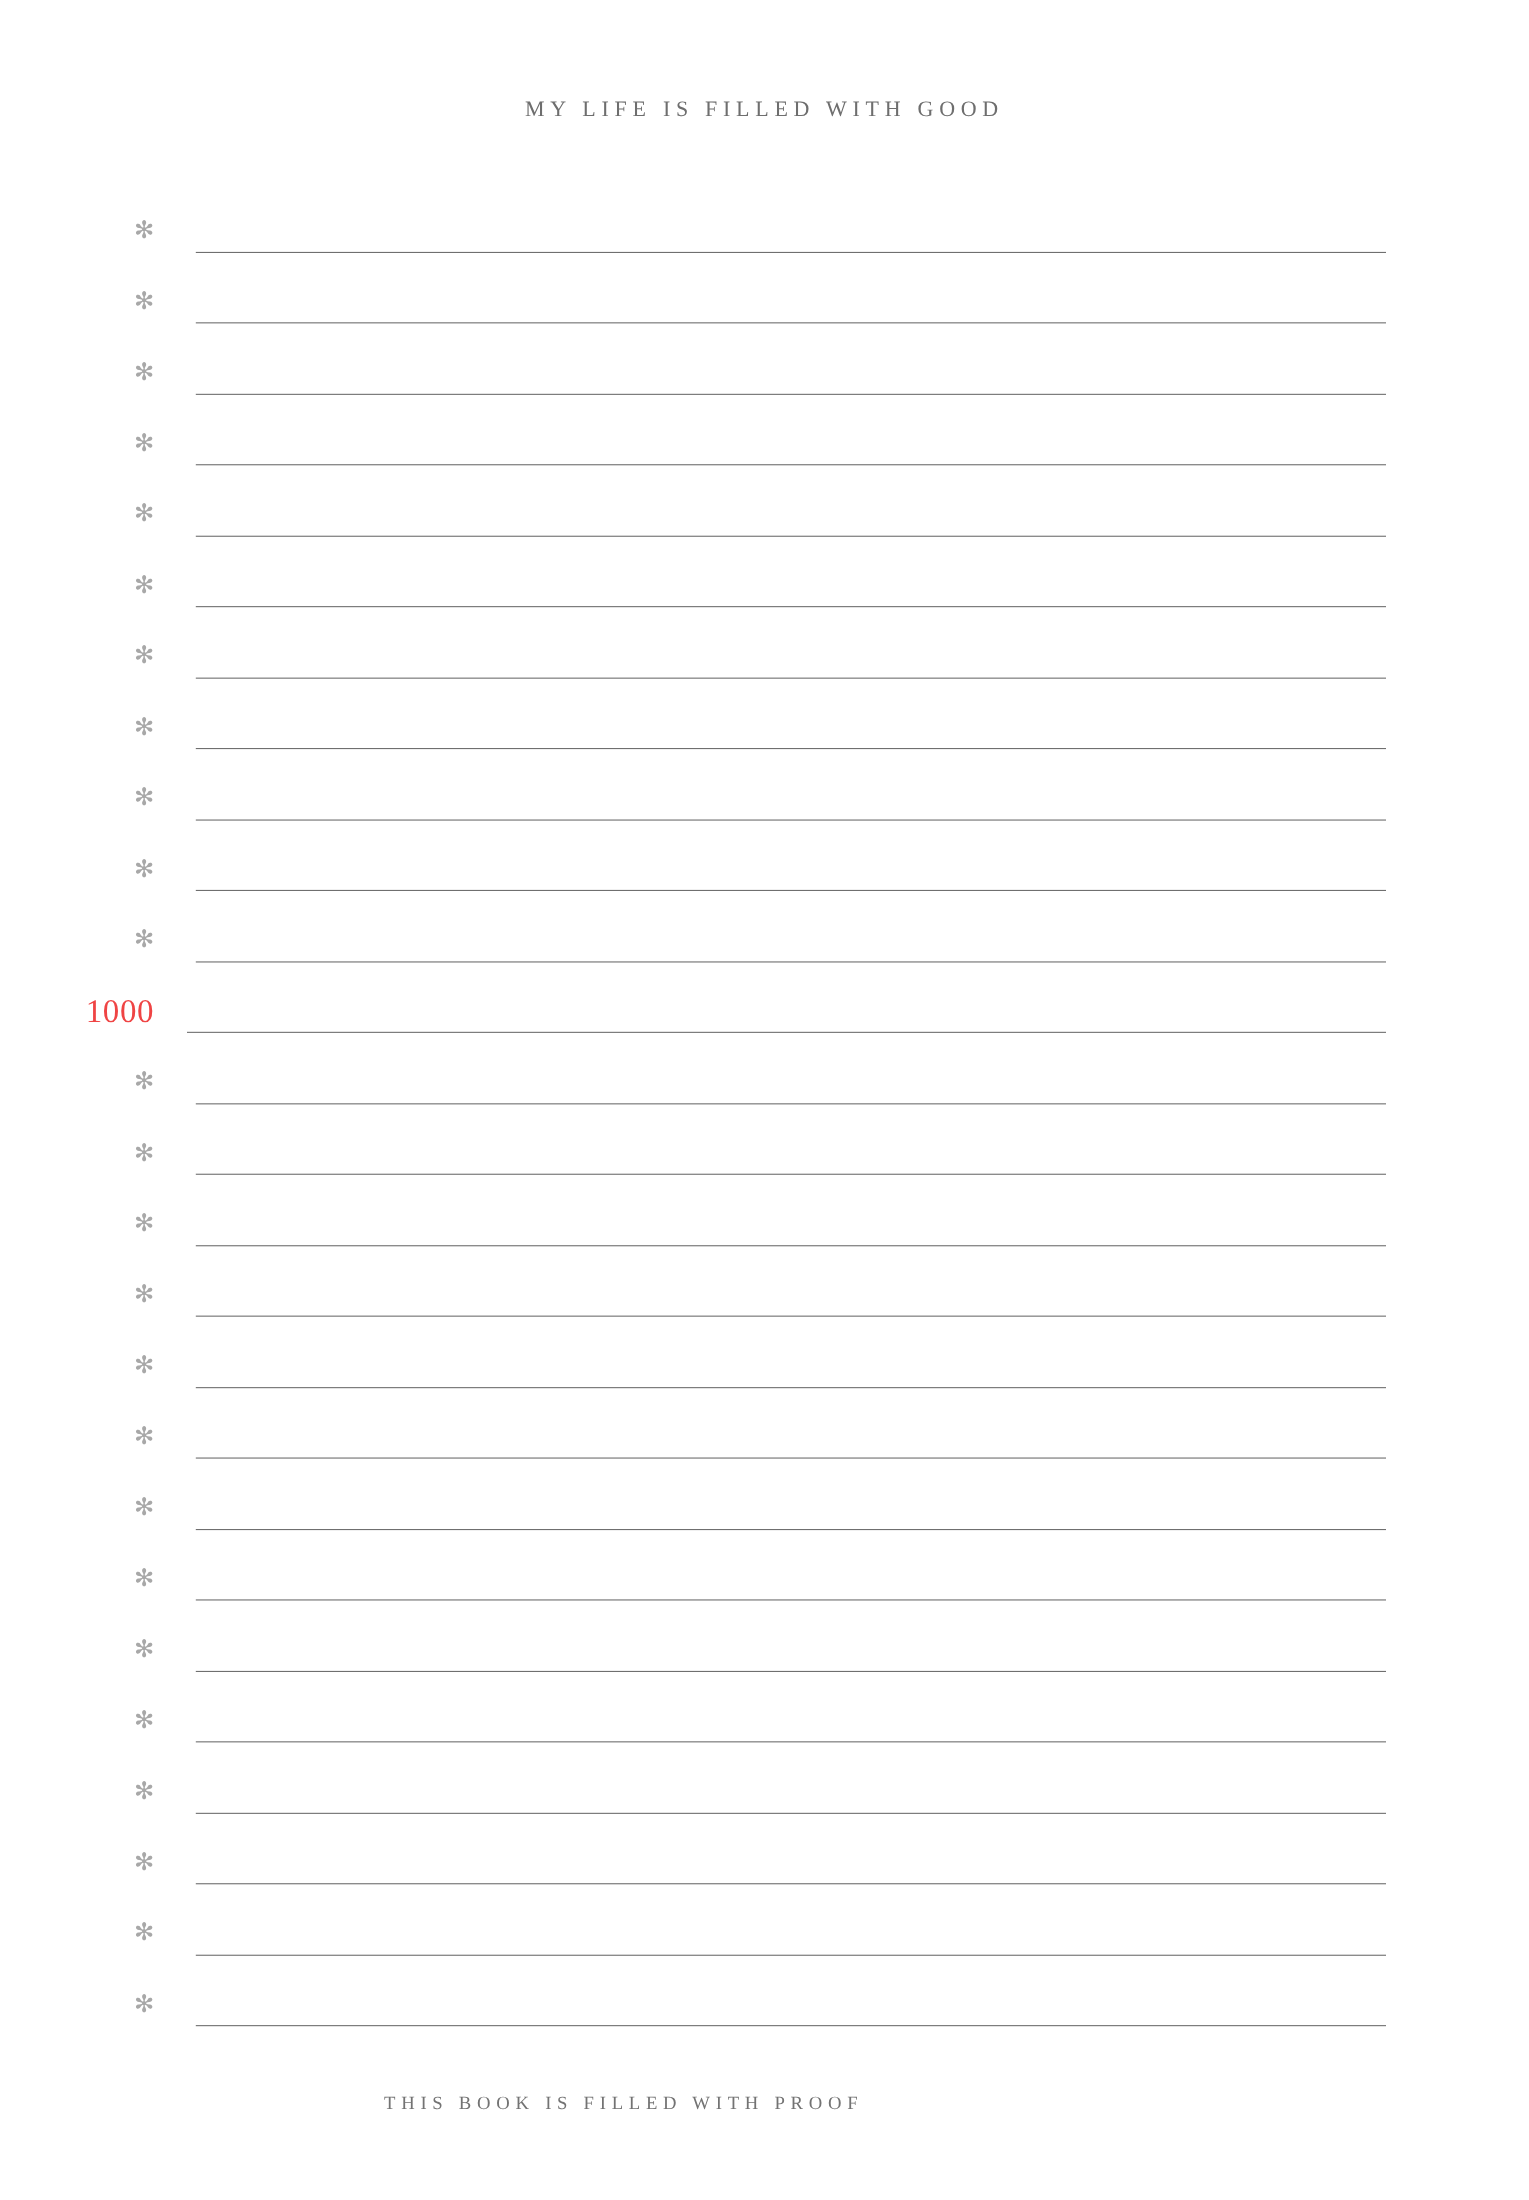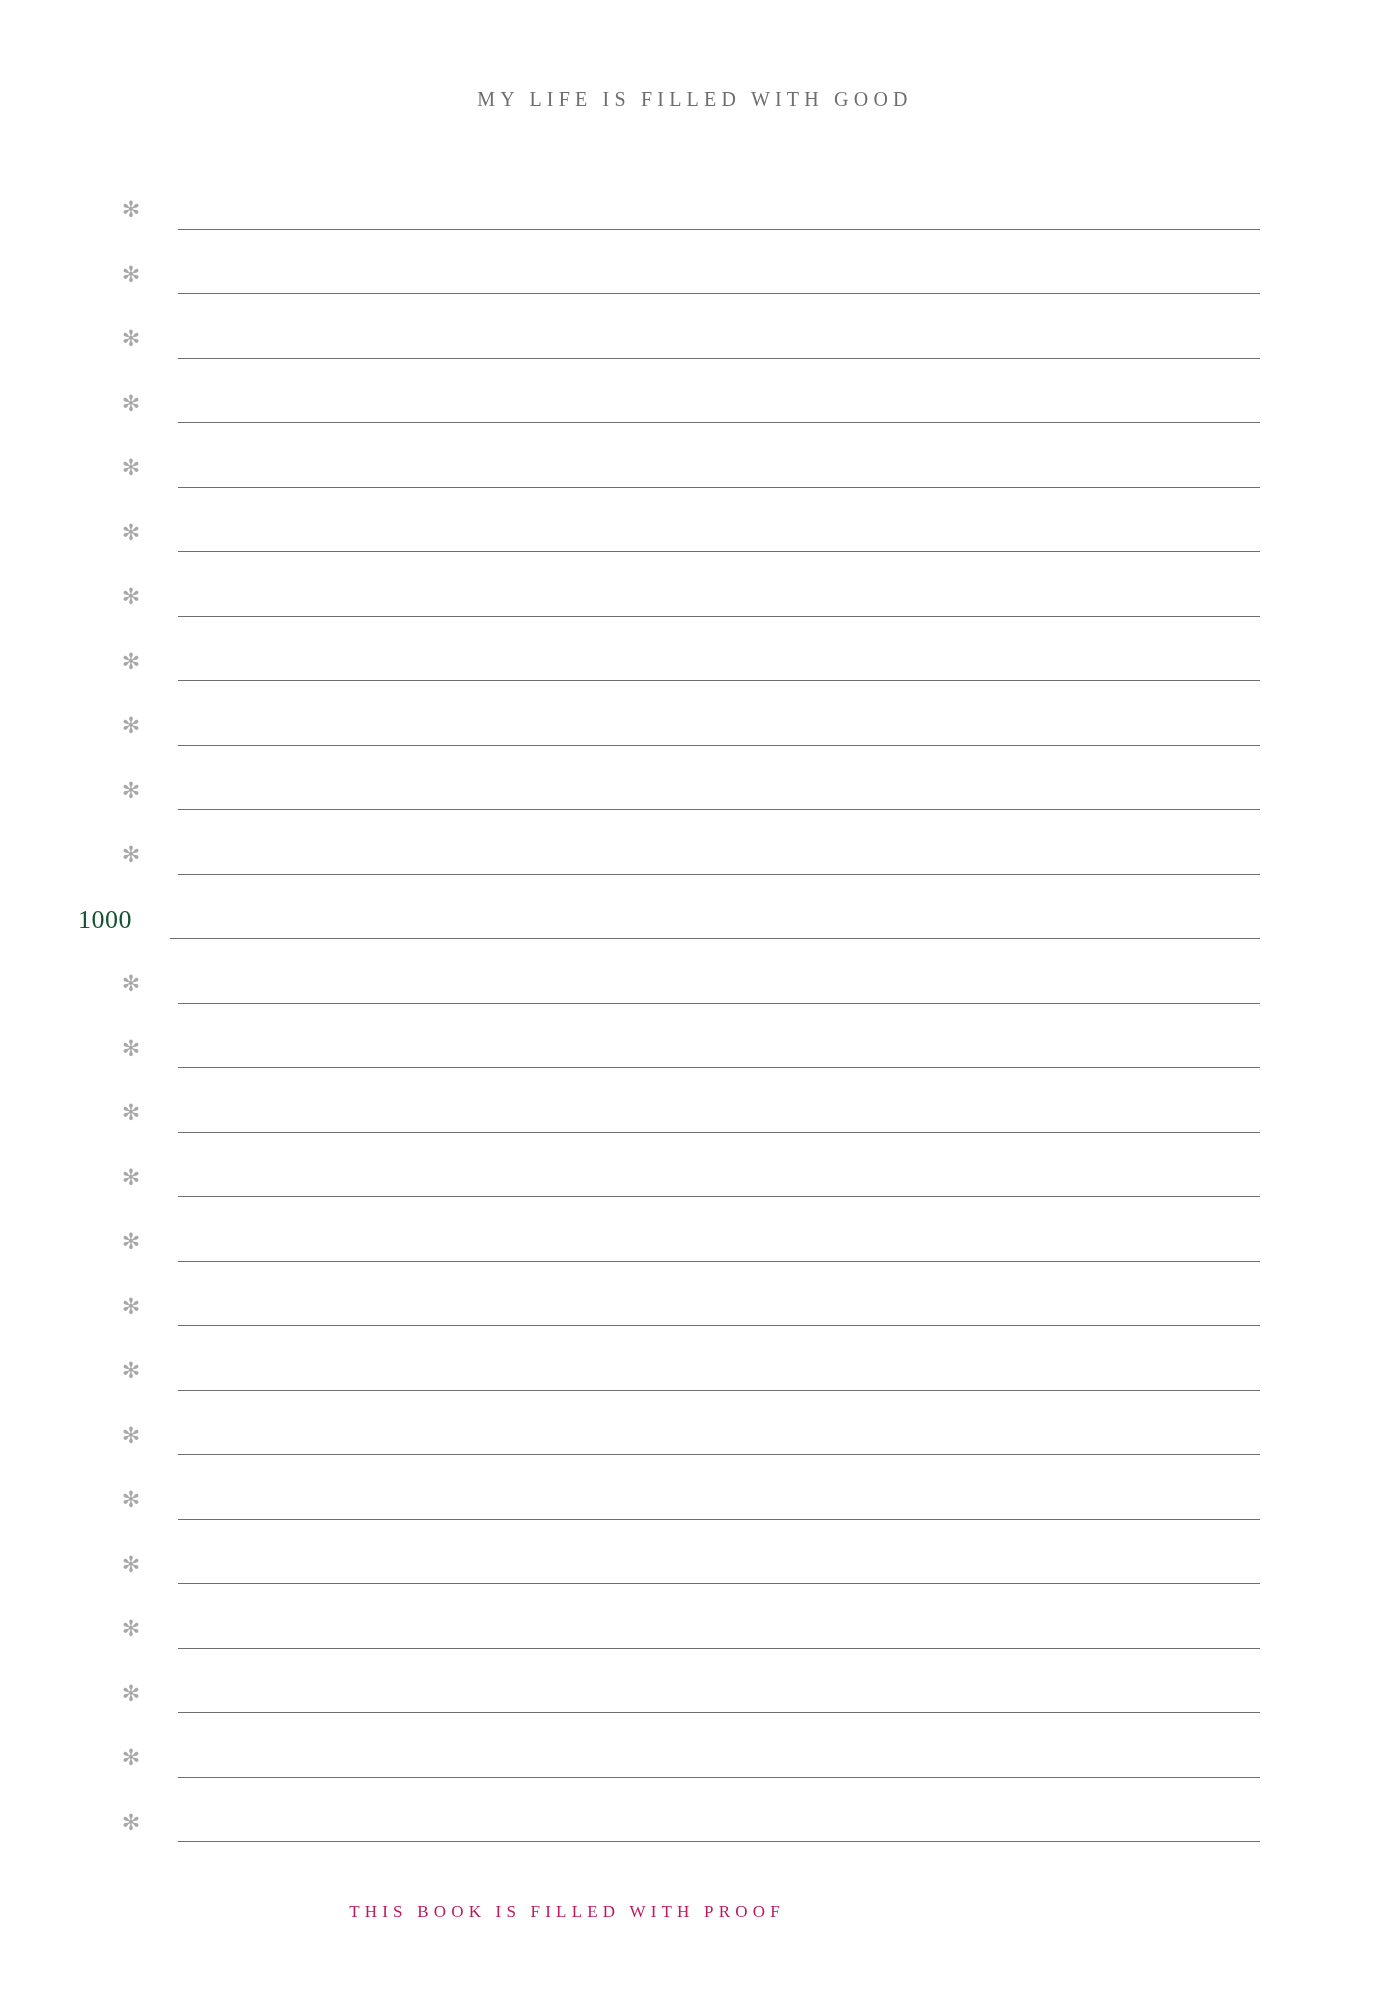--- a/index.html
+++ b/index.html
@@ -40,21 +40,21 @@
 
   .footer-title {
     position: absolute;
     bottom: 78px;
     left: 0;
     width: 1134px;
     text-align: center;
     font-family: "Liberation Serif", serif;
     font-size: 17px;
     letter-spacing: 5.2px;
-    color: #be185d;
+    color: #737373;
     text-transform: uppercase;
     white-space: nowrap;
   }
 
   .lines-area {
     position: absolute;
     top: 178px;
     left: 0;
     width: 1390px;
   }
@@ -77,23 +77,23 @@
     color: #a8a8a8;
     user-select: none;
   }
 
   .marker-number {
     position: absolute;
     left: 78px;
     top: 50%;
     transform: translateY(-50%);
     font-family: "Liberation Serif", serif;
-    font-size: 26px;
+    font-size: 30px;
     line-height: 30px;
-    color: #14532d;
+    color: #ef4444;
     letter-spacing: 0.5px;
   }
 
   .rule {
     position: absolute;
     left: 178px;
     right: 130px;
     bottom: 13px;
     height: 1px;
     background: #6f6f6f;

